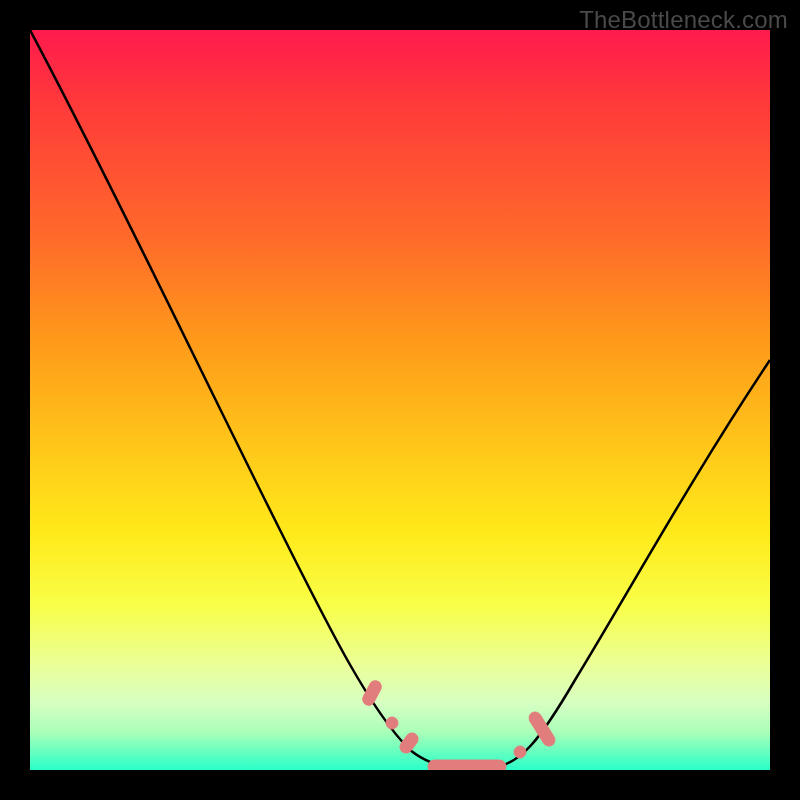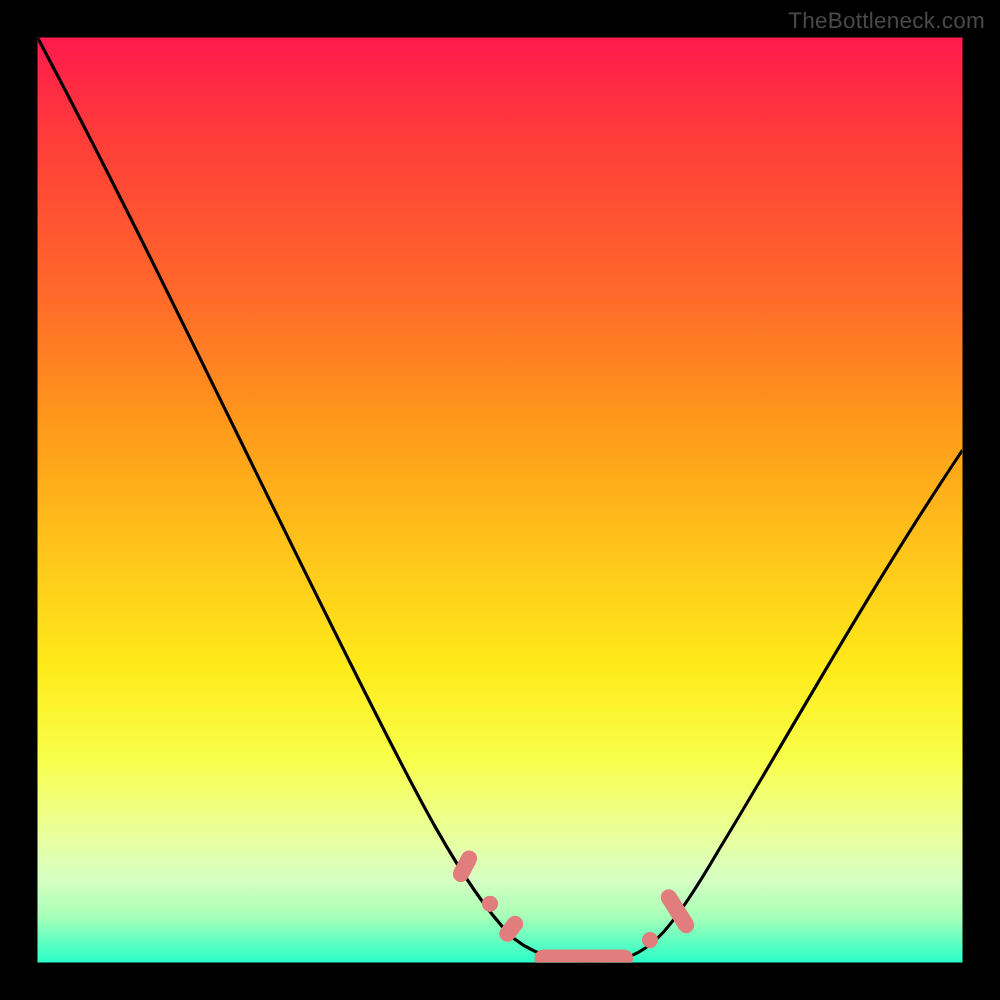--- a/index.html
+++ b/index.html
@@ -36,21 +36,21 @@
       #a8ffb8 95%,
       #5affc2 98%,
       #2affc8 100%
     );
   }
   .watermark {
     position: absolute;
     top: 6px;
     right: 12px;
     color: #4a4a4a;
-    font-size: 18px;
+    font-size: 24px;
     letter-spacing: 0.2px;
     user-select: none;
   }
   svg.curve {
     position: absolute;
     left: 0;
     top: 0;
     width: 740px;
     height: 740px;
   }

